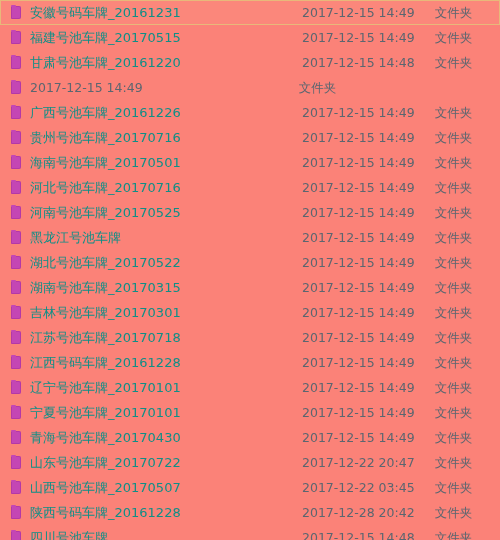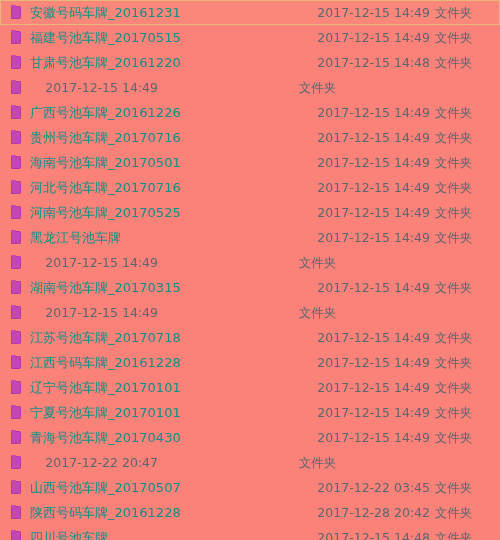--- a/index.html
+++ b/index.html
@@ -70,21 +70,21 @@
     text-overflow: ellipsis;
   }
 
   .file-date {
     flex: 0 0 auto;
     width: 128px;
     font-size: 12.5px;
     line-height: 15px;
     color: #5b6670;
     white-space: nowrap;
-    text-align: right;
+    text-align: left;
   }
 
   .file-type {
     flex: 1 1 auto;
     font-size: 12.5px;
     line-height: 15px;
     color: #5b6670;
     white-space: nowrap;
     text-align: center;
   }
@@ -147,31 +147,33 @@
       <span class="file-type">文件夹</span>
     </div>
     <div class="file-row">
       <span class="folder-icon"></span>
       <span class="file-name">黑龙江号池车牌</span>
       <span class="file-date">2017-12-15 14:49</span>
       <span class="file-type">文件夹</span>
     </div>
     <div class="file-row">
       <span class="folder-icon"></span>
+      <span class="file-name">湖北号池车牌_20170522</span>
       <span class="file-date">2017-12-15 14:49</span>
       <span class="file-type">文件夹</span>
     </div>
     <div class="file-row">
       <span class="folder-icon"></span>
       <span class="file-name">湖南号池车牌_20170315</span>
       <span class="file-date">2017-12-15 14:49</span>
       <span class="file-type">文件夹</span>
     </div>
     <div class="file-row">
       <span class="folder-icon"></span>
+      <span class="file-name">吉林号池车牌_20170301</span>
       <span class="file-date">2017-12-15 14:49</span>
       <span class="file-type">文件夹</span>
     </div>
     <div class="file-row">
       <span class="folder-icon"></span>
       <span class="file-name">江苏号池车牌_20170718</span>
       <span class="file-date">2017-12-15 14:49</span>
       <span class="file-type">文件夹</span>
     </div>
     <div class="file-row">
@@ -193,20 +195,21 @@
       <span class="file-type">文件夹</span>
     </div>
     <div class="file-row">
       <span class="folder-icon"></span>
       <span class="file-name">青海号池车牌_20170430</span>
       <span class="file-date">2017-12-15 14:49</span>
       <span class="file-type">文件夹</span>
     </div>
     <div class="file-row">
       <span class="folder-icon"></span>
+      <span class="file-name">山东号池车牌_20170722</span>
       <span class="file-date">2017-12-22 20:47</span>
       <span class="file-type">文件夹</span>
     </div>
     <div class="file-row">
       <span class="folder-icon"></span>
       <span class="file-name">山西号池车牌_20170507</span>
       <span class="file-date">2017-12-22 03:45</span>
       <span class="file-type">文件夹</span>
     </div>
     <div class="file-row">

